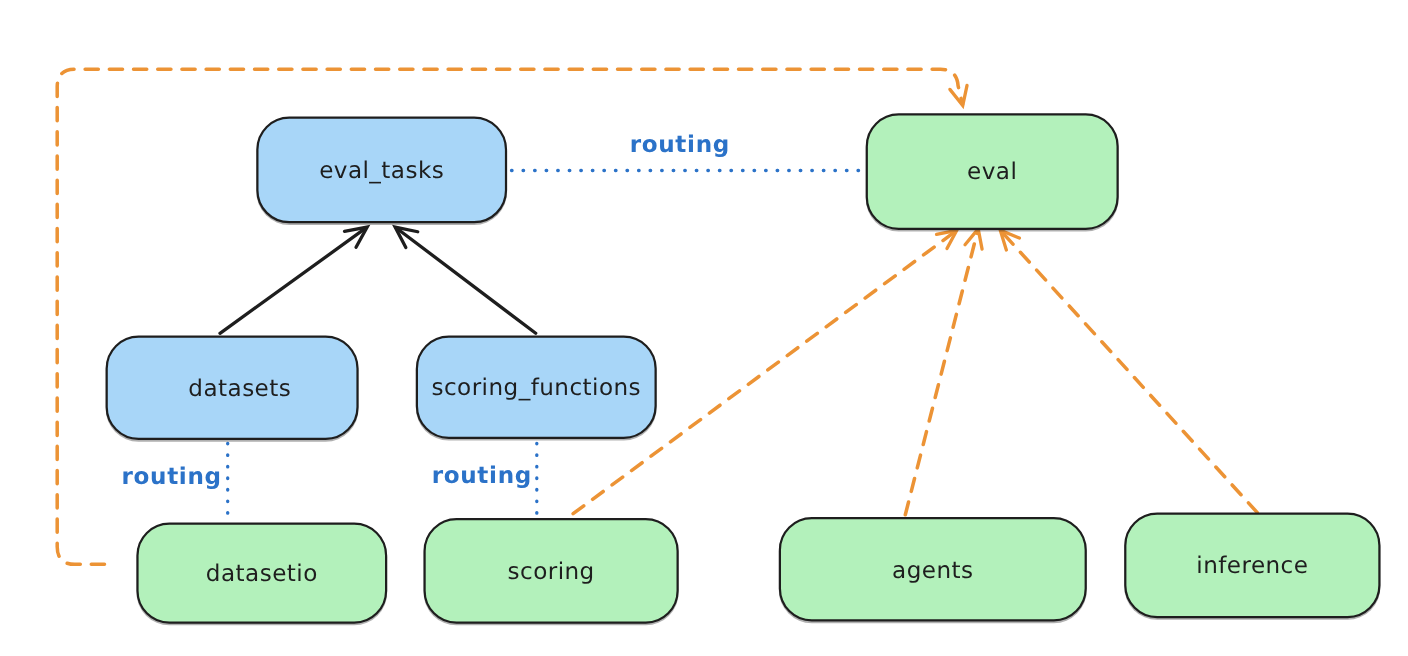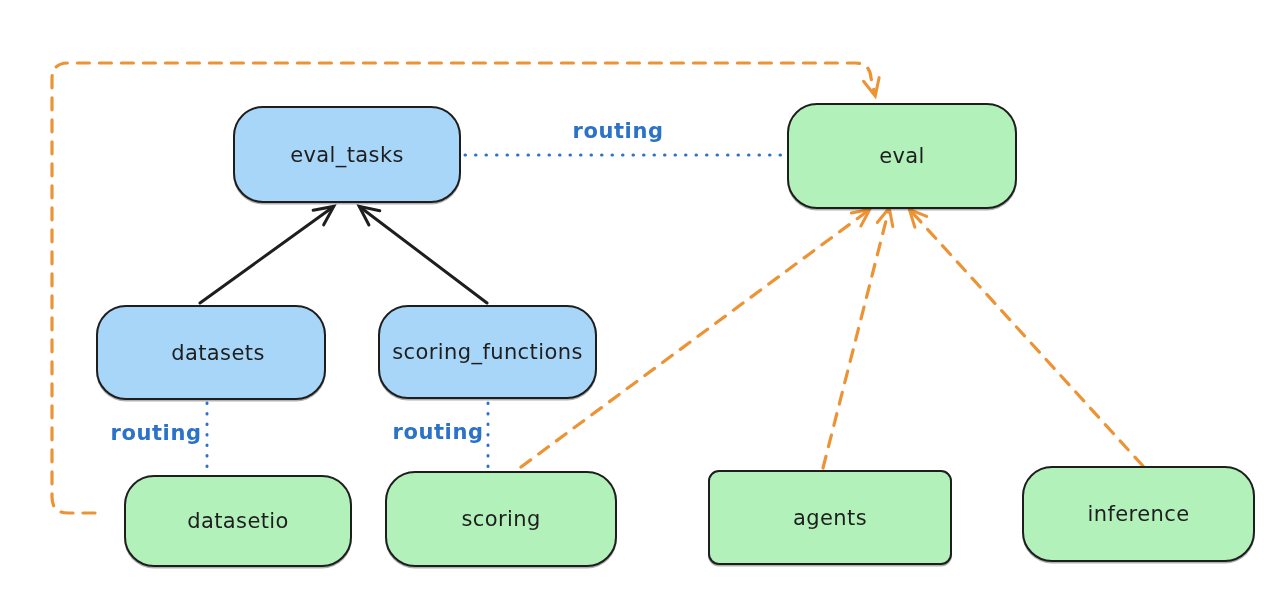--- a/index.html
+++ b/index.html
@@ -87,21 +87,21 @@
   </div>
 
   <div class="node green" style="left:96px; top:475px; width:228px; height:92px;margin-left:28px;">
     <span>datasetio</span>
   </div>
 
   <div class="node green" style="left:385px; top:471px; width:232px; height:96px;">
     <span>scoring</span>
   </div>
 
-  <div class="node green" style="left:708px; top:470px; width:244px; height:95px;border-radius:11px;">
+  <div class="node green" style="left:708px; top:470px; width:280px; height:95px;">
     <span>agents</span>
   </div>
 
   <div class="node green" style="left:1022px; top:466px; width:233px; height:96px;">
     <span>inference</span>
   </div>
 
   <div class="edge-label" style="left:618px; top:119px;">routing</div>
   <div class="edge-label" style="left:156px; top:421px;">routing</div>
   <div class="edge-label" style="left:438px; top:420px;">routing</div>

